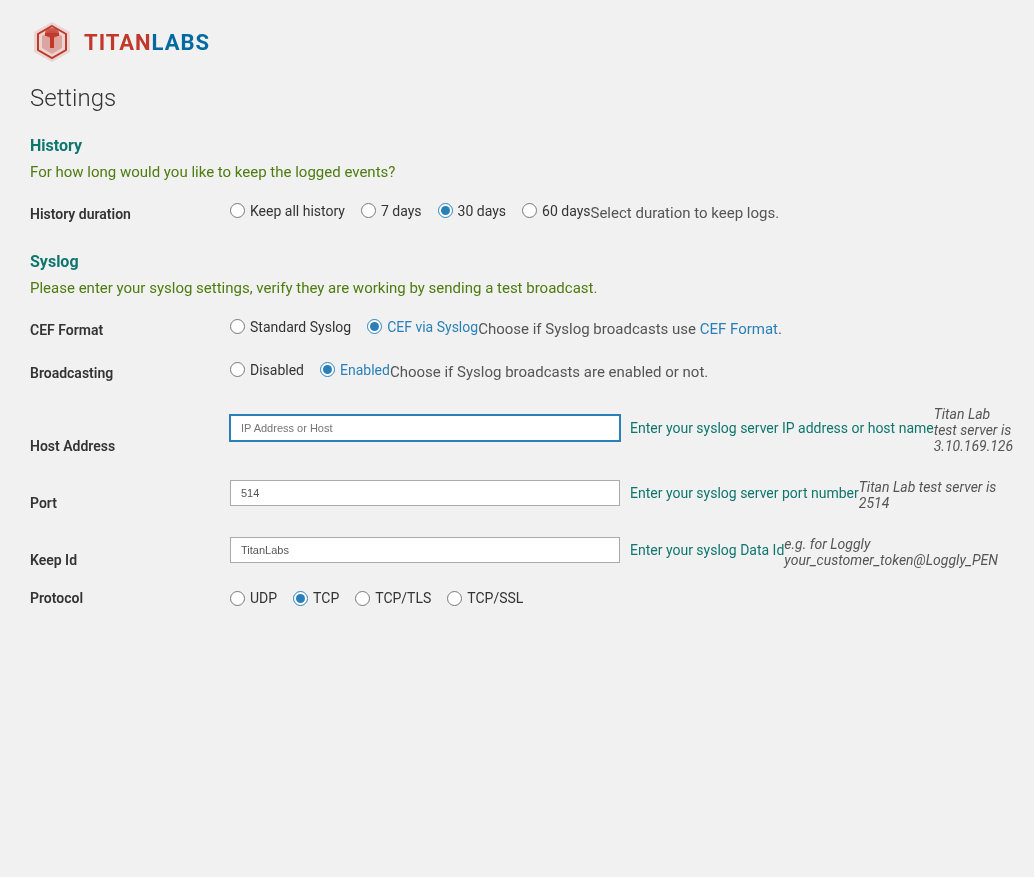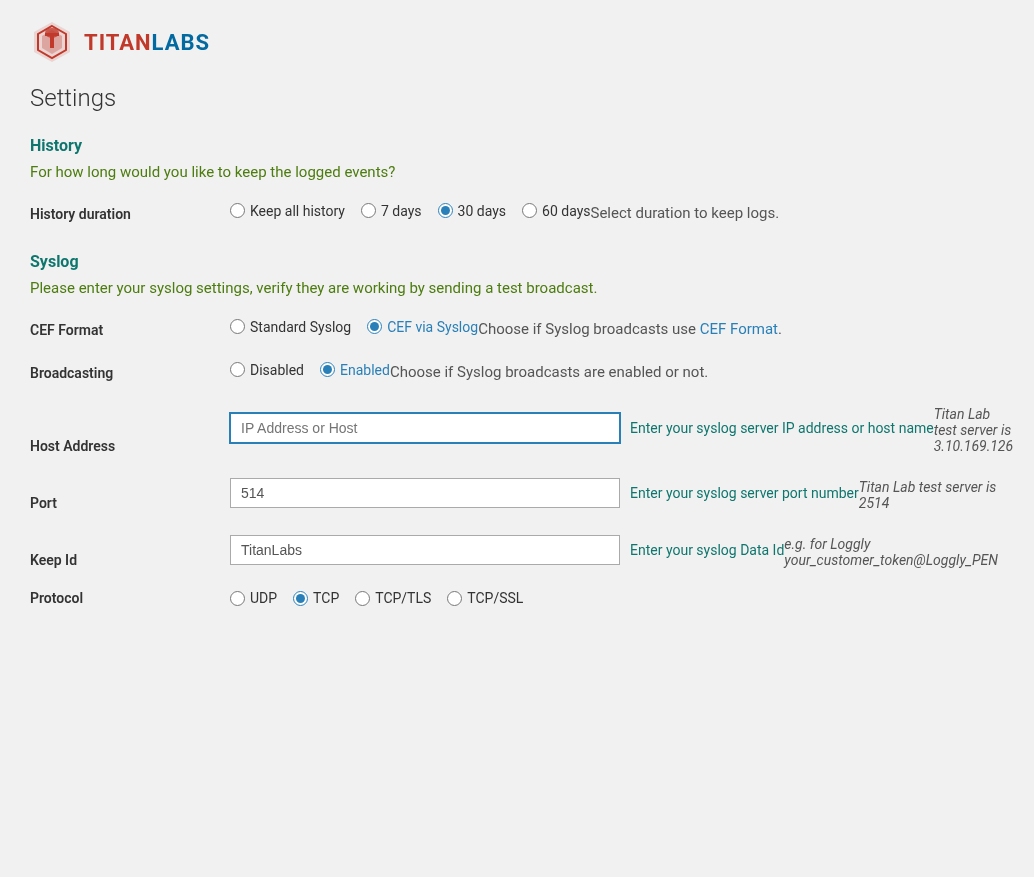--- a/index.html
+++ b/index.html
@@ -100,21 +100,21 @@
     .form-inline-group {
       display: flex;
       align-items: center;
       gap: 10px;
     }
     .text-input {
       width: 390px;
       padding: 6px 10px;
       border: 1px solid #aaa;
       background: #fff;
-      font-size: 14px;
+      font-size: 11px;
       color: #555;
       outline: none;
     }
     .input-side-label {
       font-size: 14px;
       color: #0f766e;
       white-space: nowrap;
     }
     .italic-hint {
       font-style: italic;

